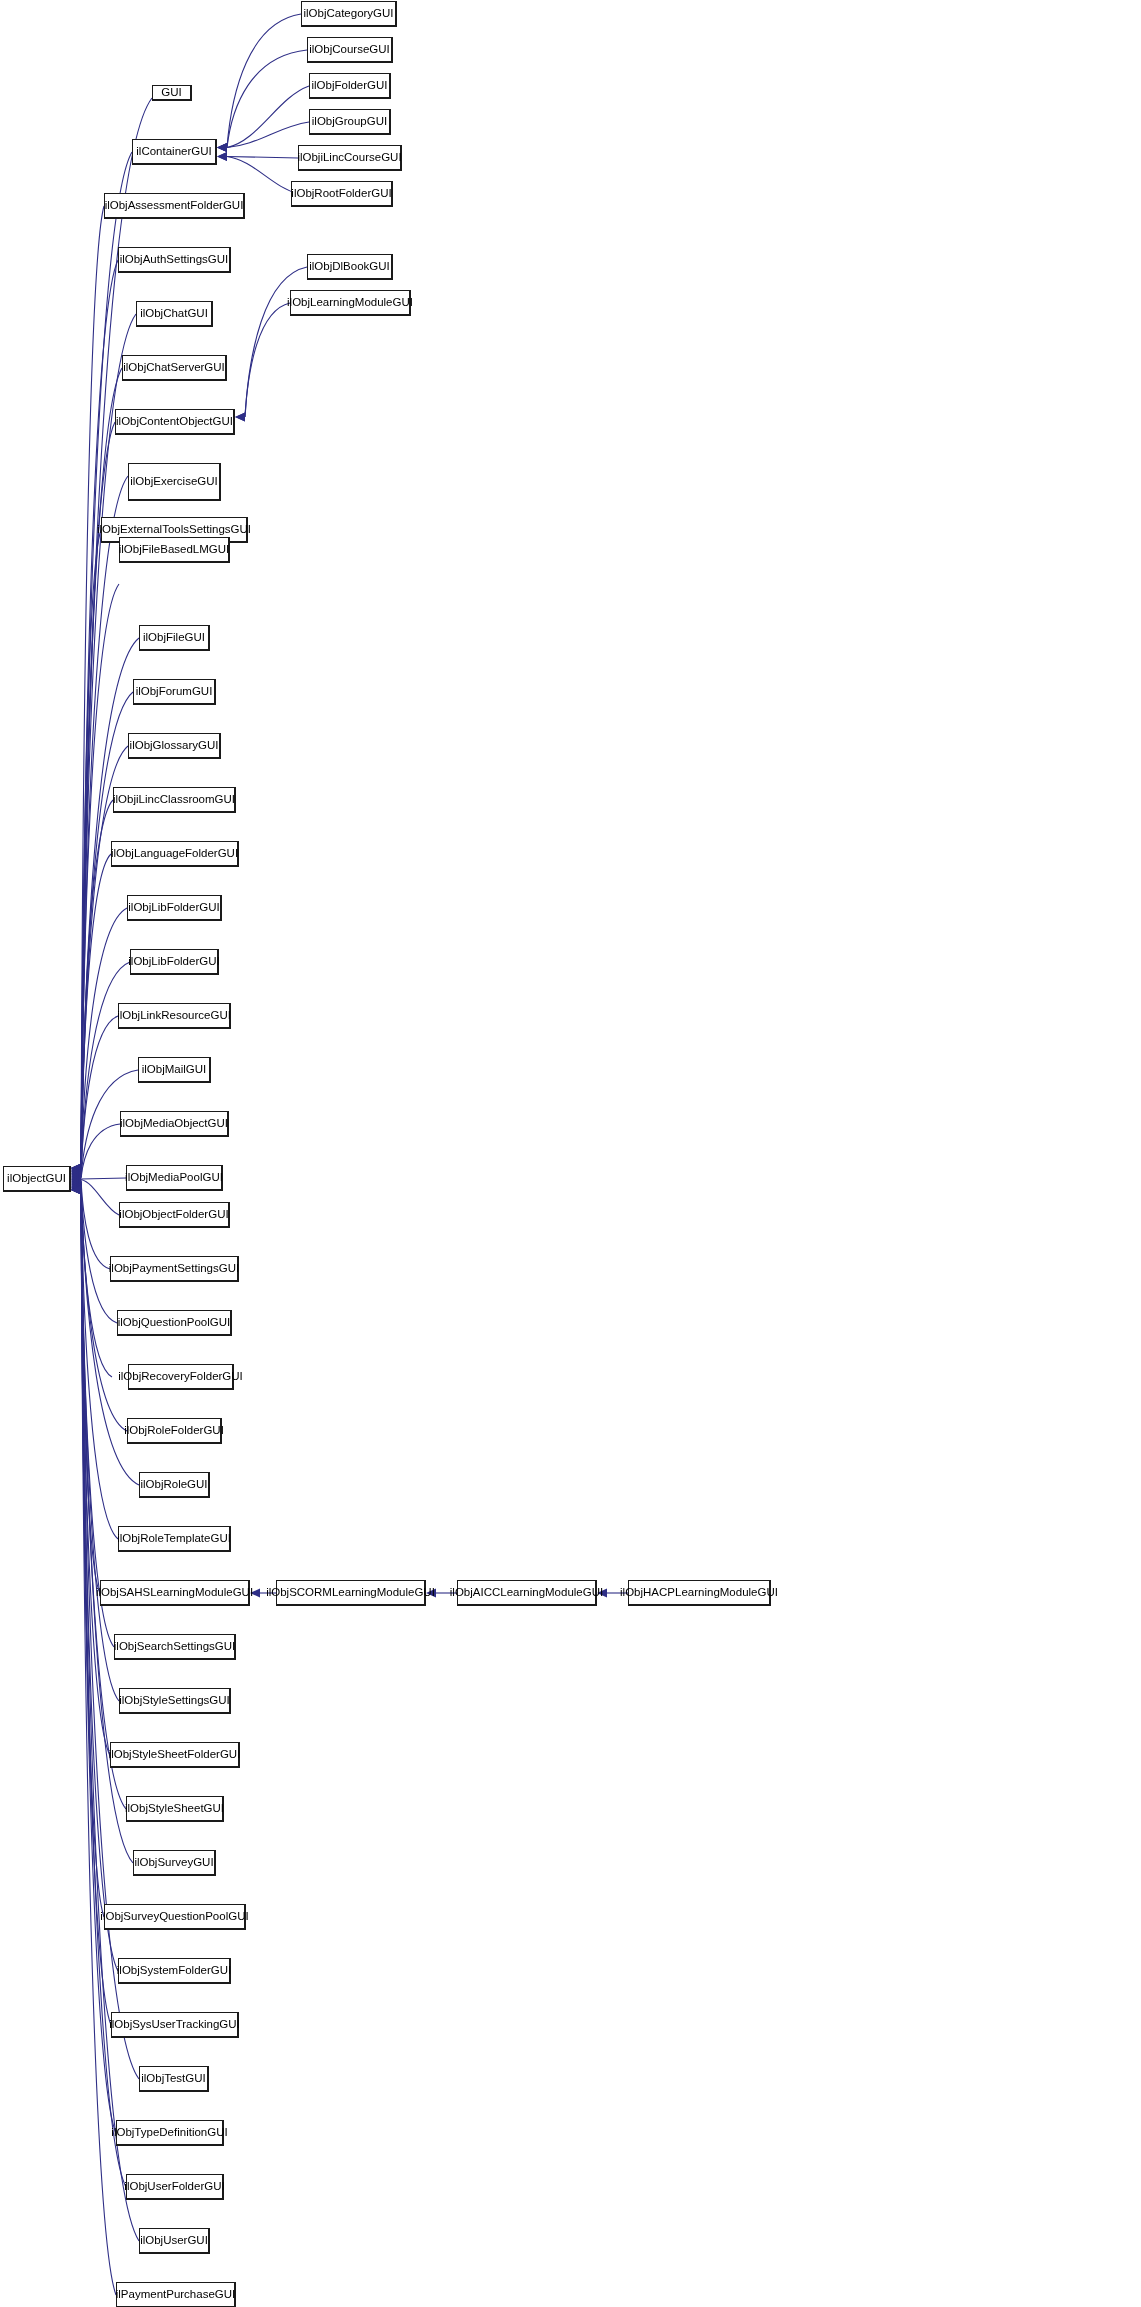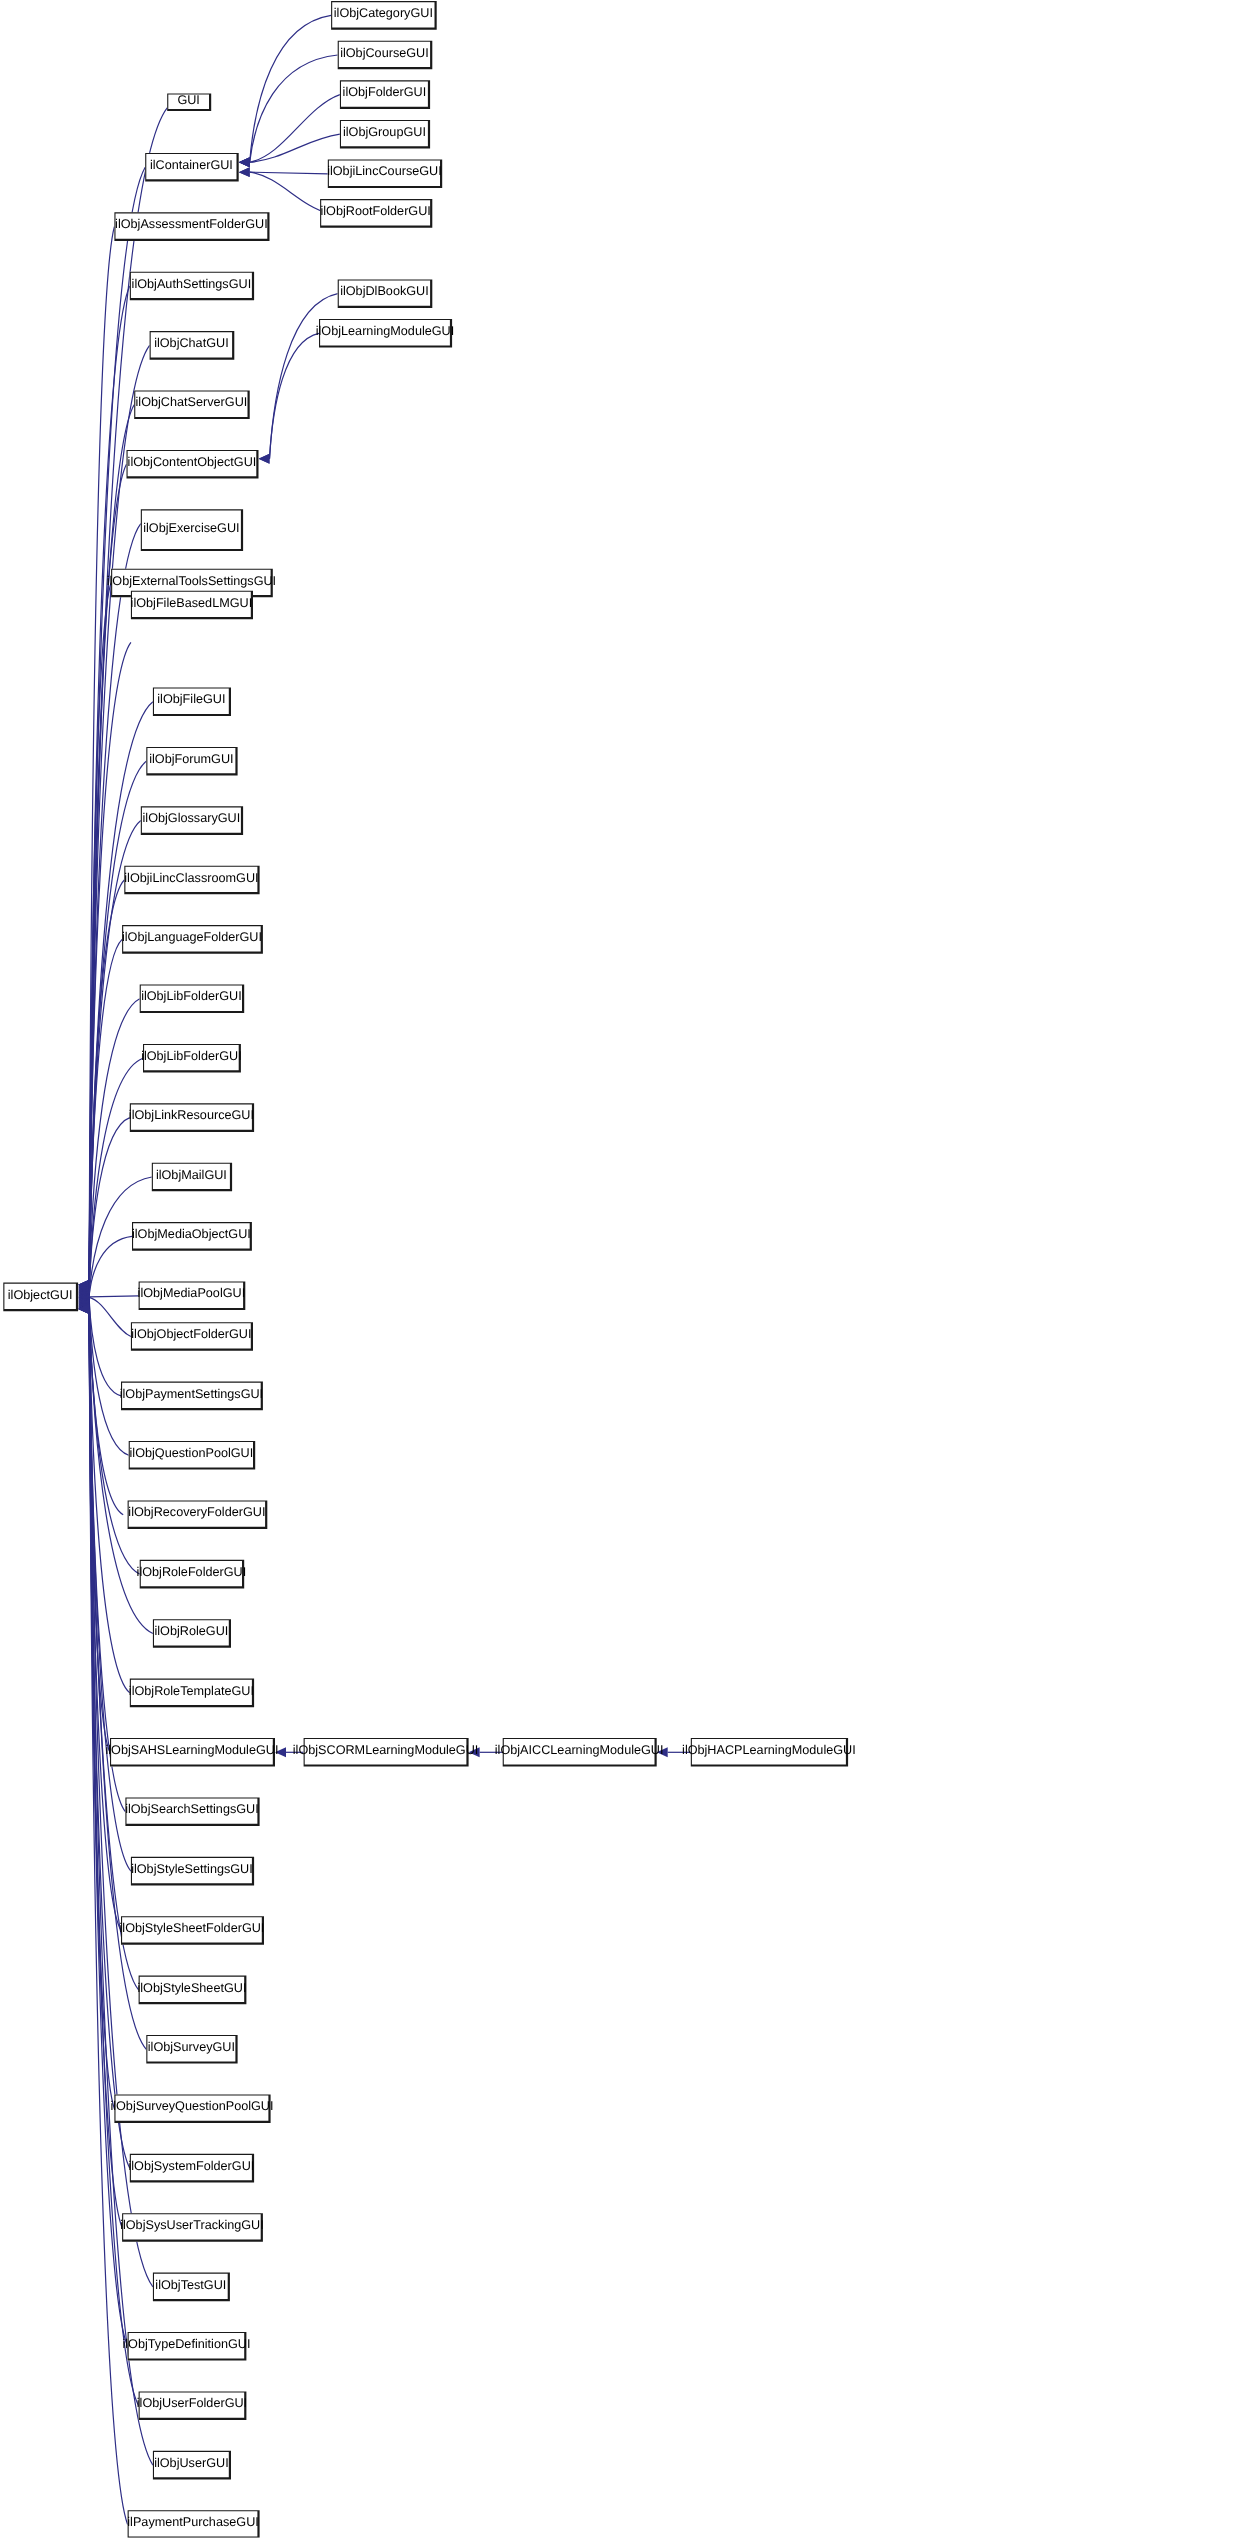--- a/index.html
+++ b/index.html
@@ -228,21 +228,21 @@
       </div>
       <div class="node" style="left: 119px; top: 1202px; width: 111px; height: 26px;">
         <span>ilObjObjectFolderGUI</span>
       </div>
       <div class="node" style="left: 110px; top: 1256px; width: 129px; height: 26px;">
         <span>ilObjPaymentSettingsGUI</span>
       </div>
       <div class="node" style="left: 117px; top: 1310px; width: 115px; height: 26px;">
         <span>ilObjQuestionPoolGUI</span>
       </div>
-      <div class="node" style="left: 116px; top: 1364px; width: 127px; height: 26px;">
+      <div class="node" style="left: 128px; top: 1364px; width: 106px; height: 26px;">
         <span>ilObjRecoveryFolderGUI</span>
       </div>
       <div class="node" style="left: 127px; top: 1418px; width: 95px; height: 26px;">
         <span>ilObjRoleFolderGUI</span>
       </div>
       <div class="node" style="left: 139px; top: 1472px; width: 71px; height: 26px;">
         <span>ilObjRoleGUI</span>
       </div>
       <div class="node" style="left: 118px; top: 1526px; width: 113px; height: 26px;">
         <span>ilObjRoleTemplateGUI</span>

